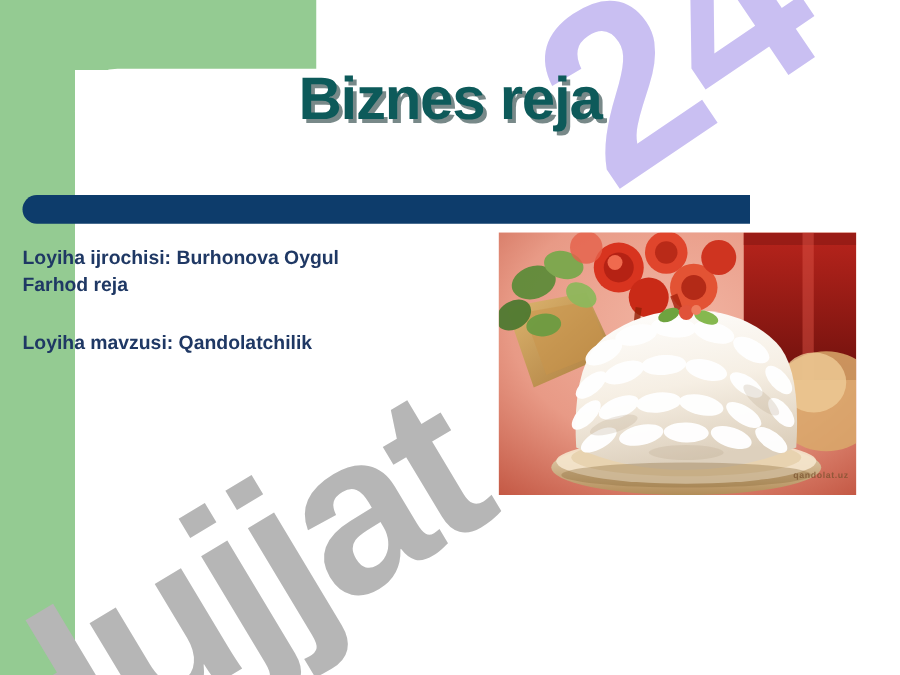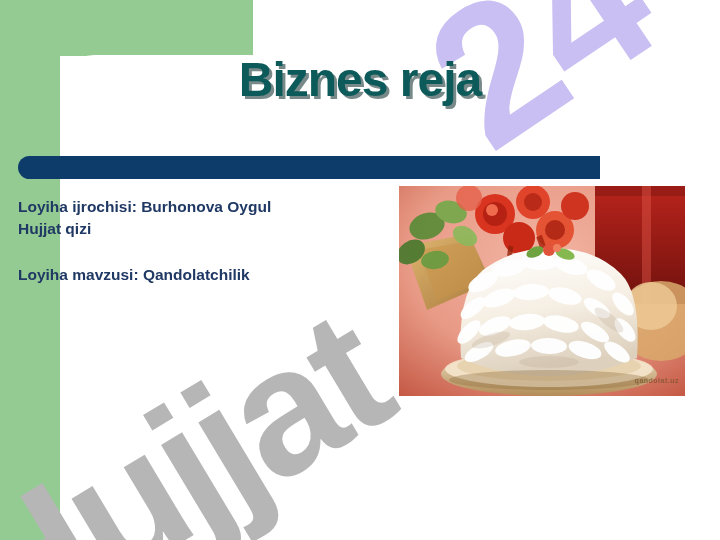--- a/index.html
+++ b/index.html
@@ -149,21 +149,21 @@
   <div class="watermark wm-24">24</div>
 
   <div class="watermark wm-hujjat">Hujjat</div>
 
   <div class="title">Biznes reja</div>
 
   <div class="navy-bar"></div>
 
   <div class="subtitle-block">
     <div class="subtitle-line">Loyiha ijrochisi: Burhonova Oygul</div>
-    <div class="subtitle-line">Hujjat qizi</div>
+    <div class="subtitle-line">Farhod reja</div>
     <div class="subtitle-gap"></div>
     <div class="subtitle-line">Loyiha mavzusi: Qandolatchilik</div>
   </div>
 
   <div class="photo">
     <svg width="286" height="210" viewBox="0 0 286 210">
       <defs>
         <radialGradient id="bgWarm" cx="50%" cy="35%" r="85%">
           <stop offset="0%" stop-color="#f2b5a3"></stop>
           <stop offset="55%" stop-color="#e89a86"></stop>

